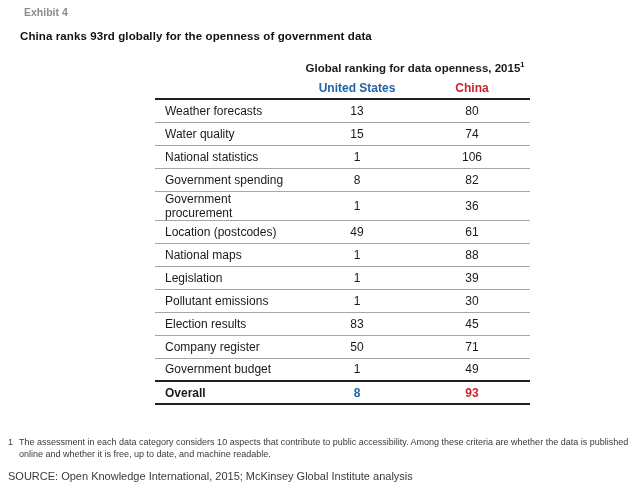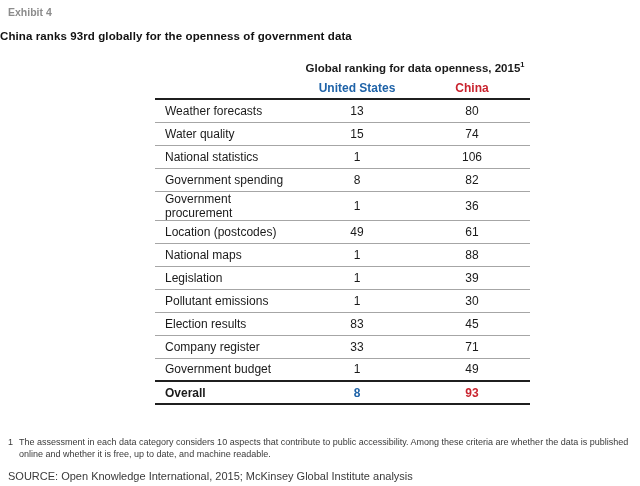--- a/index.html
+++ b/index.html
@@ -5,26 +5,26 @@
   * { margin:0; padding:0; box-sizing:border-box; }
   html, body { background:#ffffff; }
   body {
     width:640px; height:486px; position:relative; overflow:hidden;
     font-family:"Liberation Sans", sans-serif; color:#1a1a1a;
     -webkit-font-smoothing:antialiased;
   }
   :root { --us-accent:#1f63a8; --china-accent:#c9232e; --exhibit-gray:#8c8c8c; }
 
   .exhibit-label {
-    position:absolute; left:8px; top:6px;
+    position:absolute; left:24px; top:6px;
     font-size:10.5px; font-weight:bold; color:var(--exhibit-gray);
     white-space:nowrap;
   }
   .page-title {
-    position:absolute; left:0; top:30px;
+    position:absolute; left:20px; top:30px;
     font-size:11.5px; font-weight:bold; color:#111; letter-spacing:0.1px;
     white-space:nowrap;
   }
 
   .rank-table-wrap { position:absolute; left:155px; top:54px; }
   table.rank-table { border-collapse:collapse; table-layout:fixed; width:375px; font-size:12px; }
   col.c-cat { width:145px; }
   col.c-us  { width:114px; }
   col.c-cn  { width:116px; }
 
@@ -141,21 +141,21 @@
         <td class="num">1</td>
         <td class="num">30</td>
       </tr>
       <tr>
         <td class="cat">Election results</td>
         <td class="num">83</td>
         <td class="num">45</td>
       </tr>
       <tr>
         <td class="cat">Company register</td>
-        <td class="num">33</td>
+        <td class="num">50</td>
         <td class="num">71</td>
       </tr>
       <tr>
         <td class="cat">Government budget</td>
         <td class="num">1</td>
         <td class="num">49</td>
       </tr>
       <tr class="overall">
         <td class="cat">Overall</td>
         <td class="num us">8</td>

